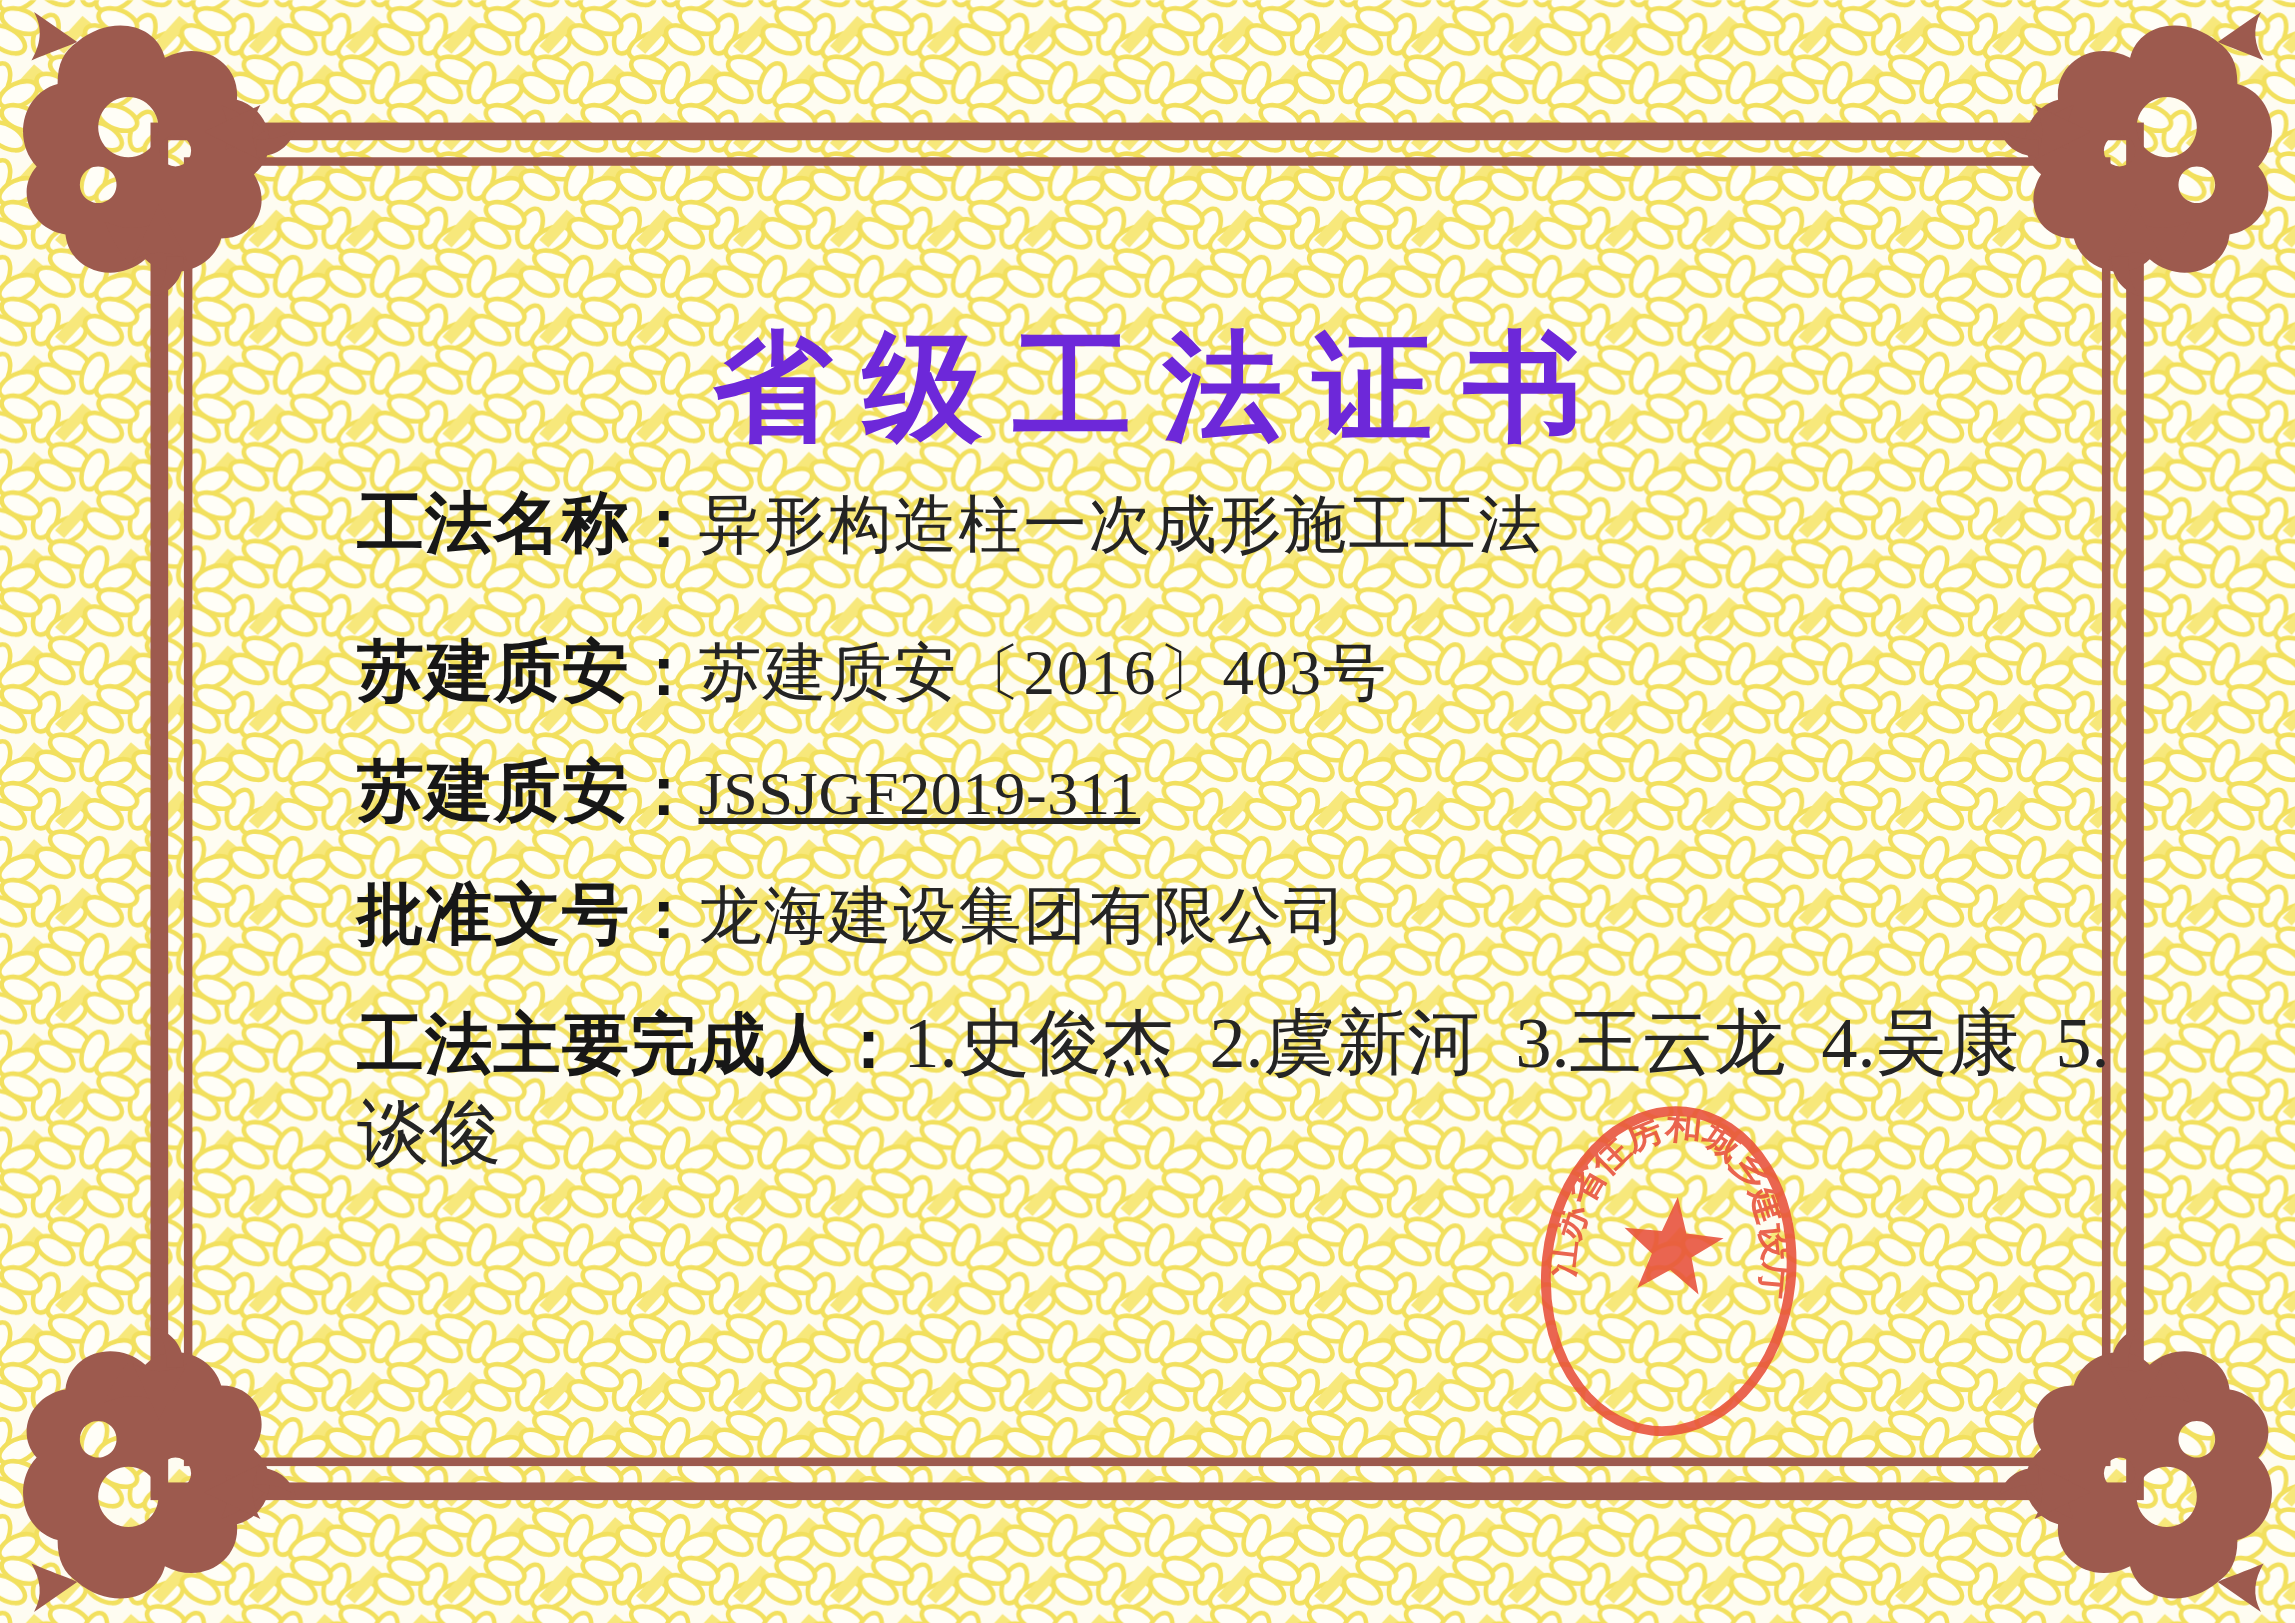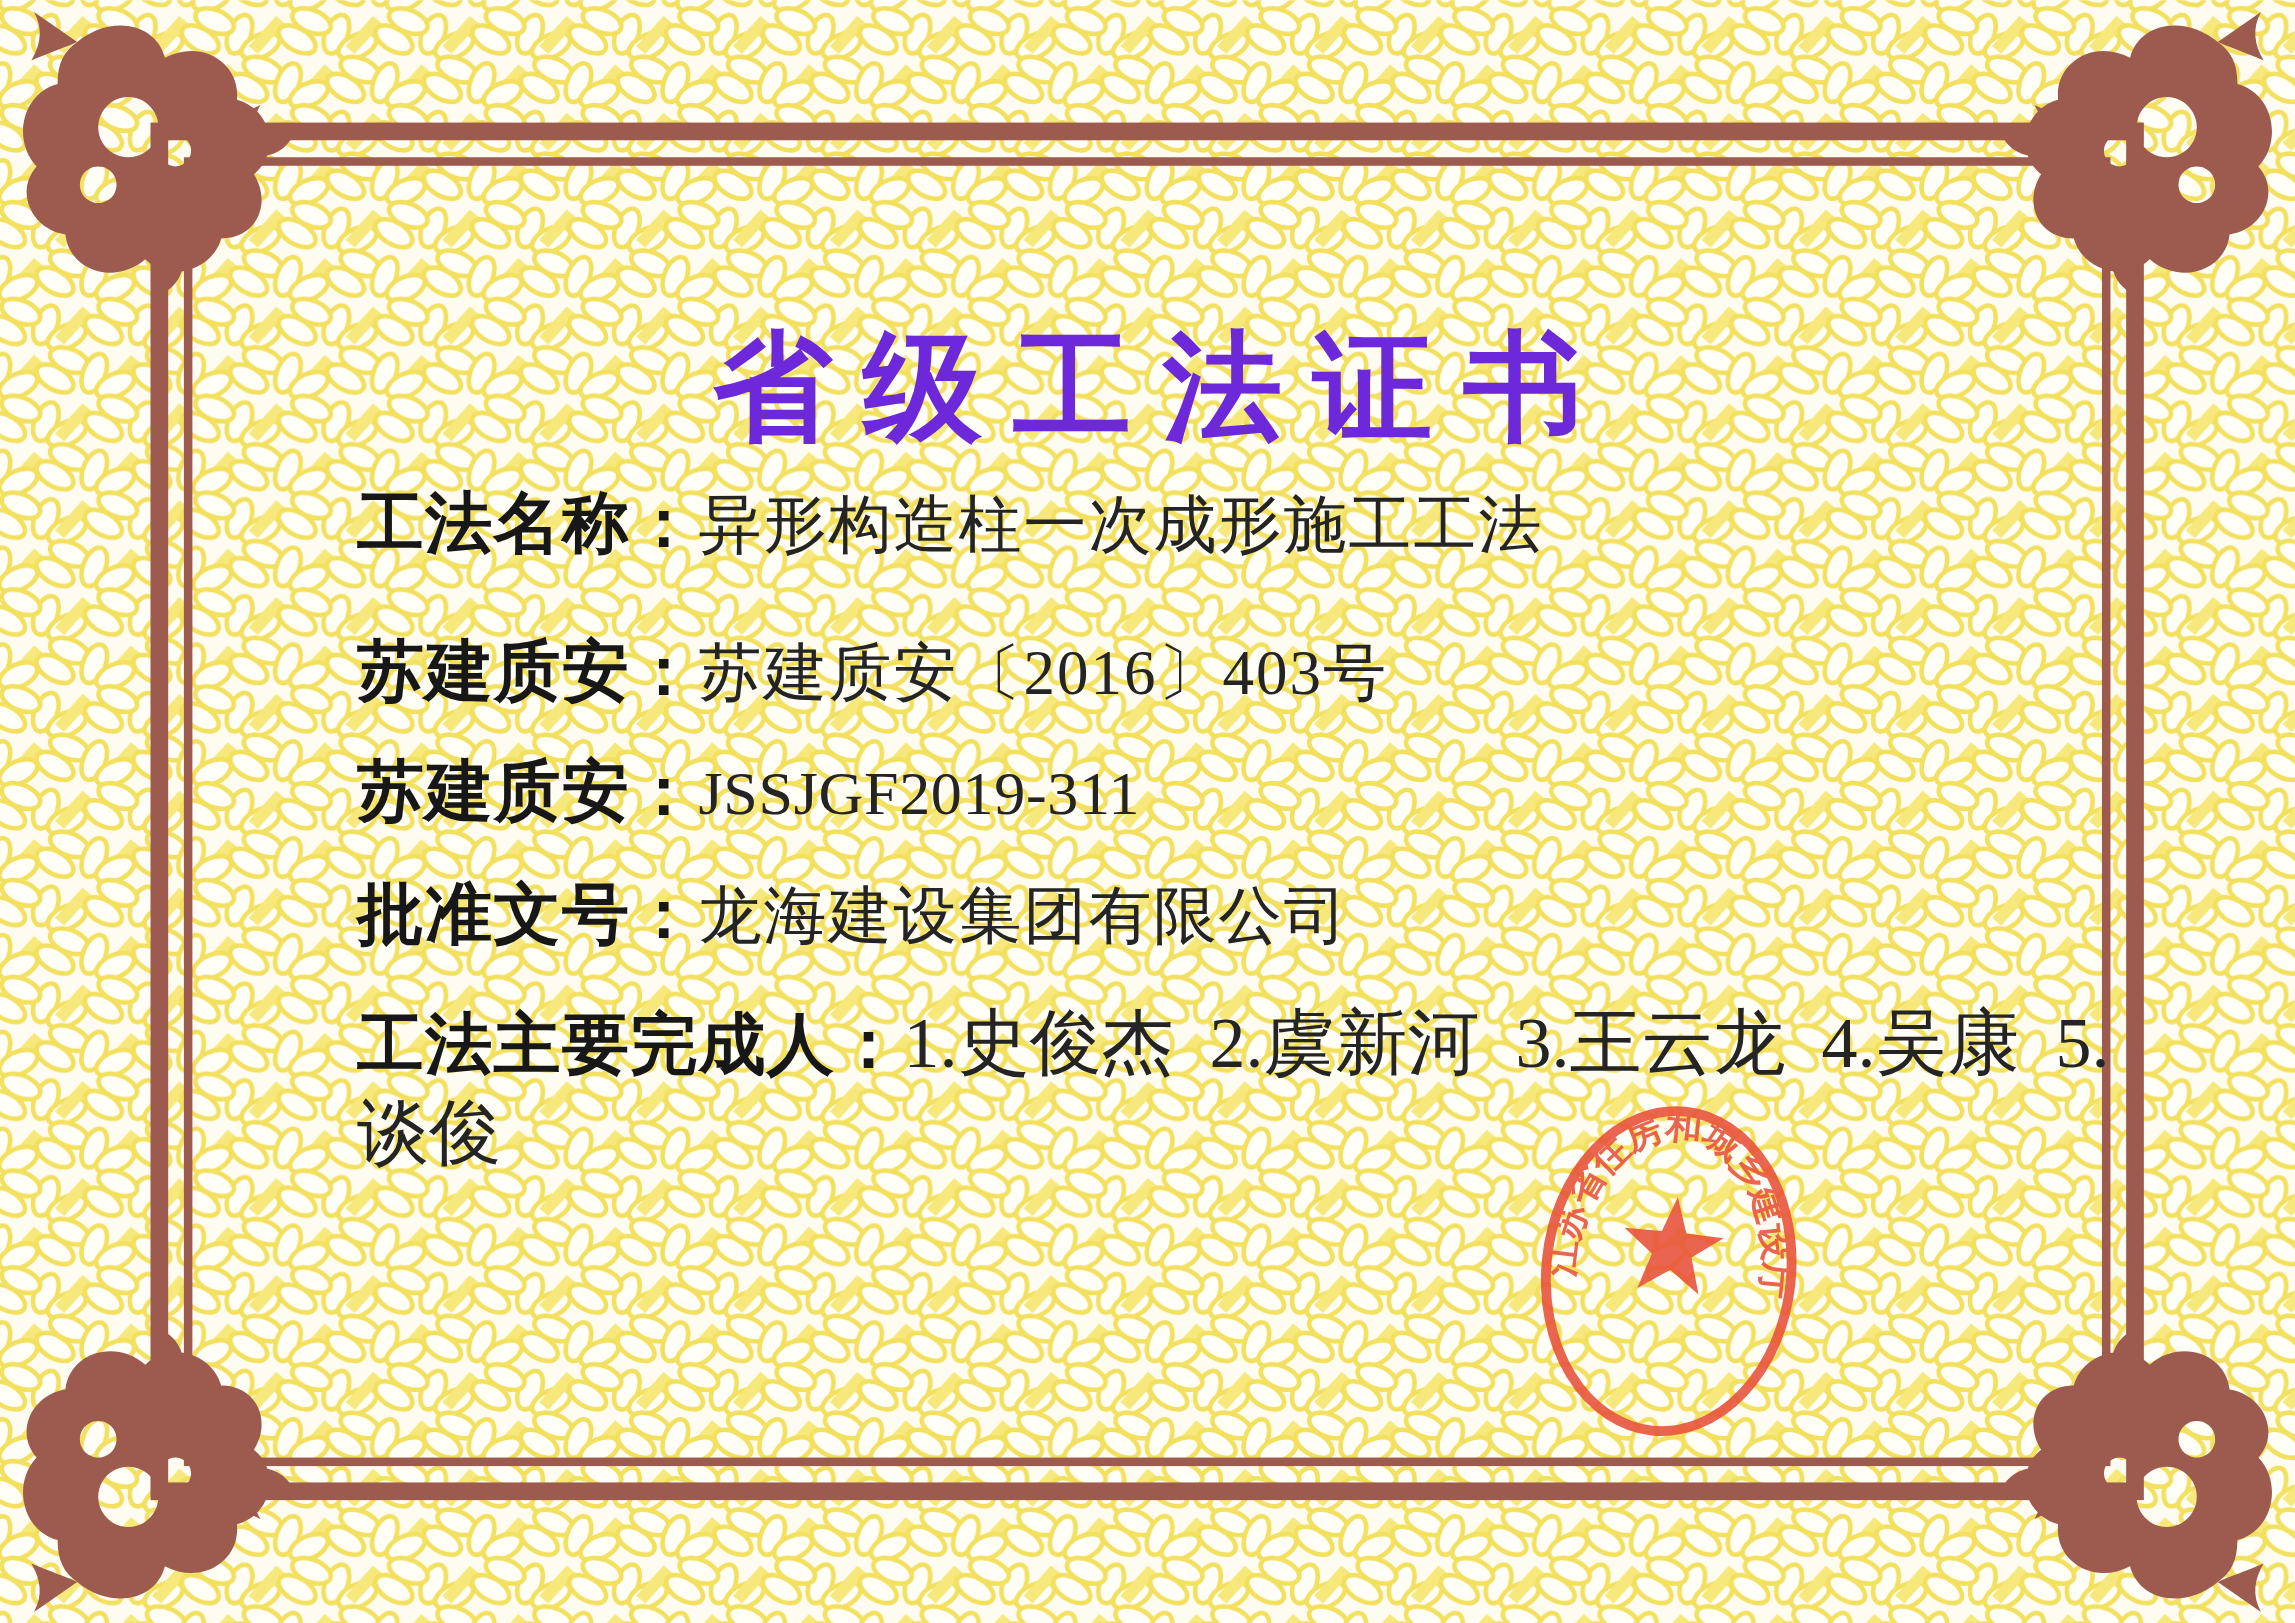--- a/index.html
+++ b/index.html
@@ -28,21 +28,21 @@
   .row-4{top:873px;}
   .row-5{top:998px;}
   .lbl{
     font-size:67px;font-weight:700;color:#171717;
     letter-spacing:1.3px;
   }
   .val{
     font-size:63px;font-weight:400;color:#242424;
     letter-spacing:2px;white-space:pre-wrap;
   }
-  .row-3 .val{font-size:62px;letter-spacing:0.7px;}
+  .row-3 .val{font-size:62px;letter-spacing:0.7px;text-decoration:underline;}
   .row-5 .val{font-size:72px;letter-spacing:0;margin-top:41px;}
   .date{
     position:absolute;right:267px;top:1276px;
     font-size:67px;font-weight:700;color:#1c1c1e;
     letter-spacing:1.3px;white-space:nowrap;
   }
 </style>
 </head>
 <body>
 

